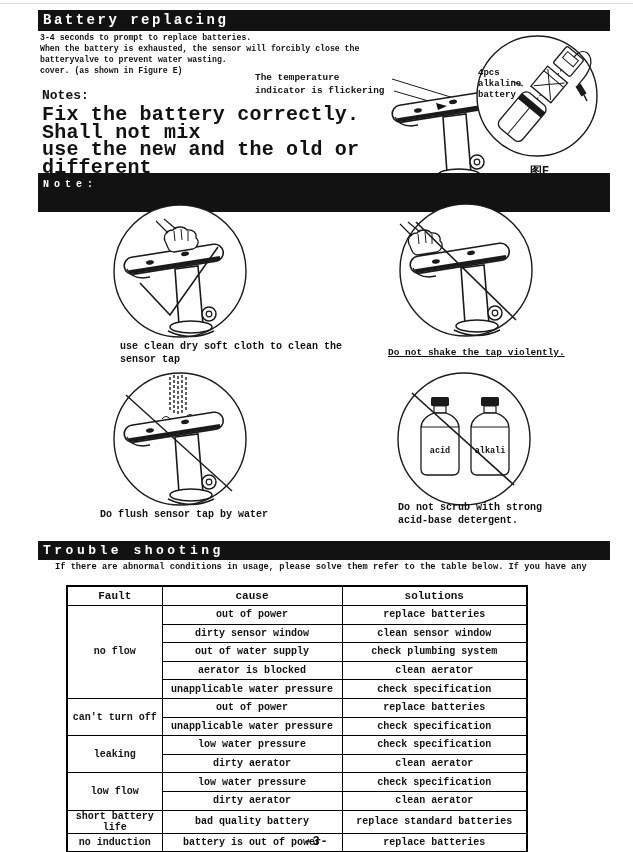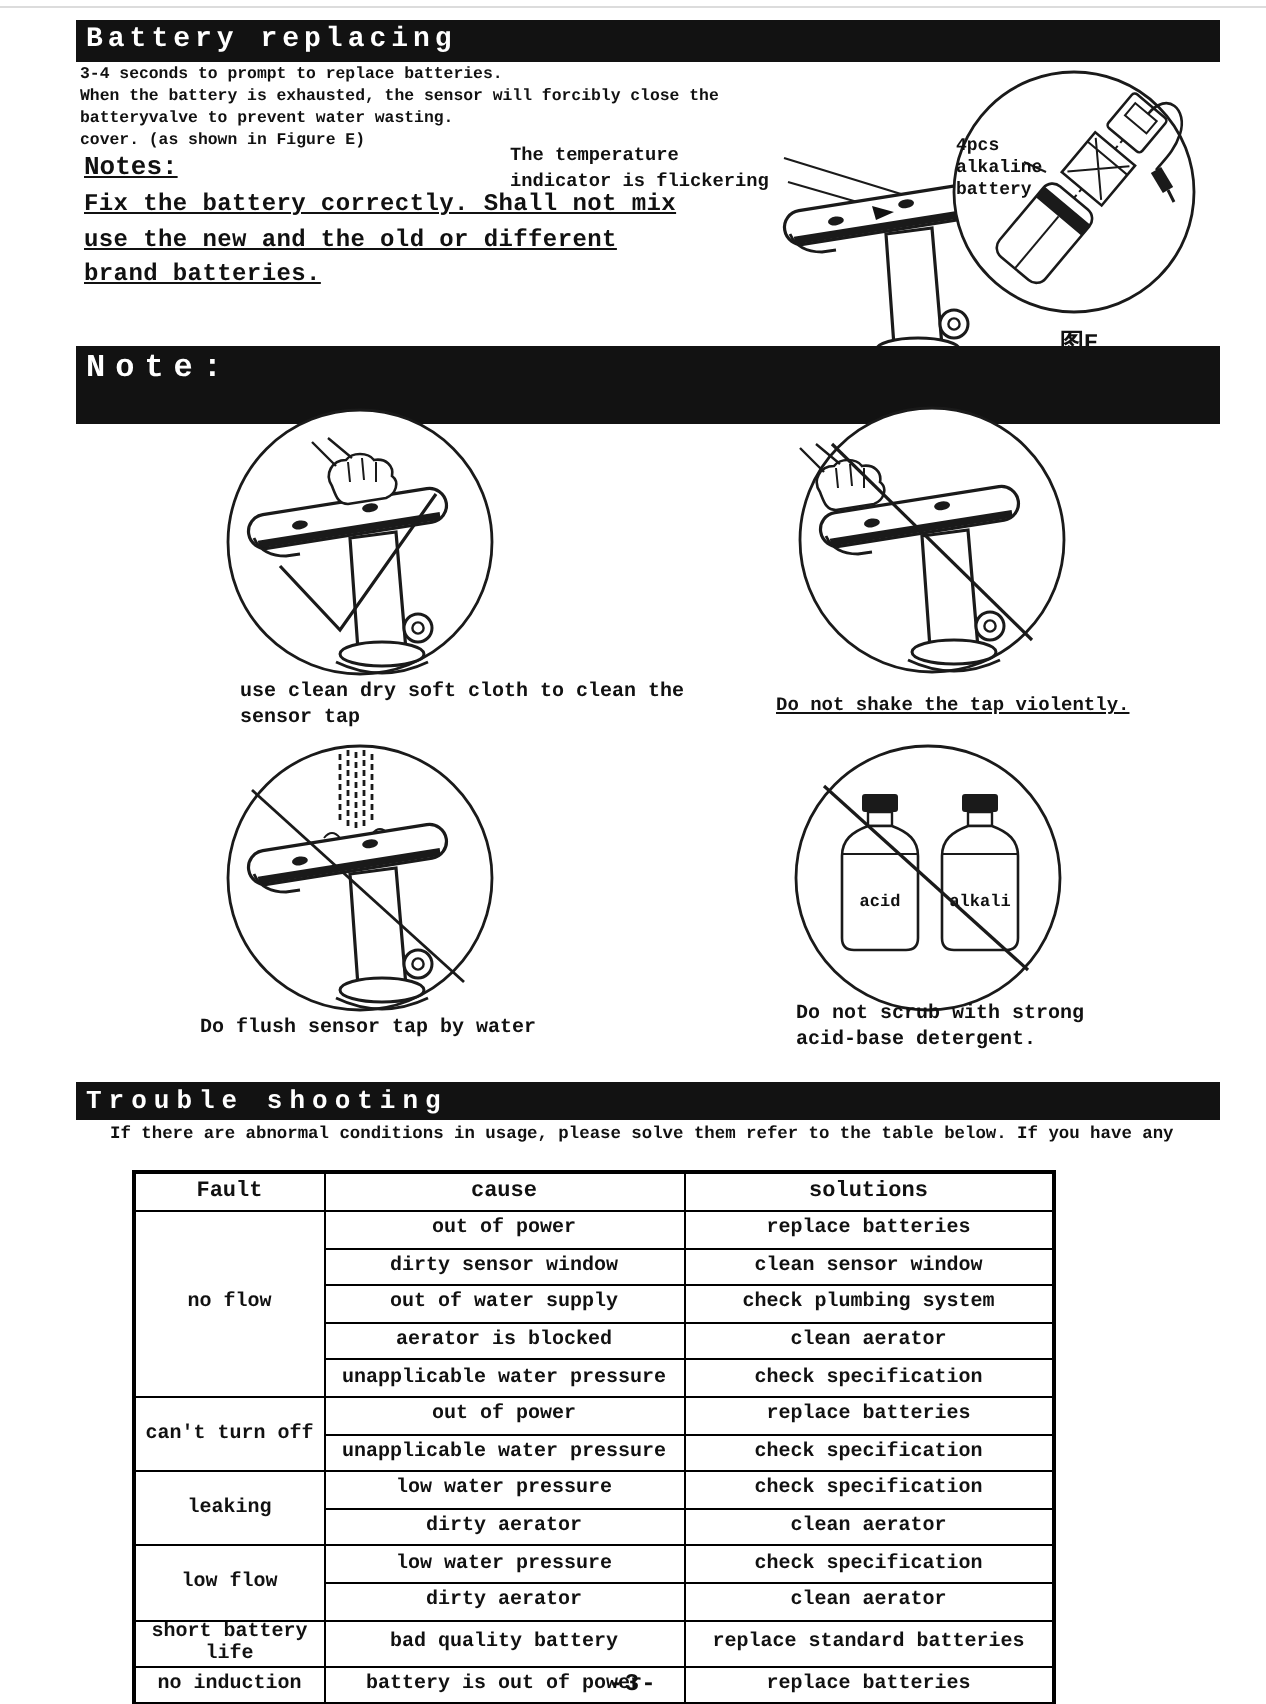--- a/index.html
+++ b/index.html
@@ -3,27 +3,27 @@
 <meta charset="utf-8">
 <style>
   html,body{margin:0;padding:0;background:#f6f6f6;}
   .page{position:relative;width:633px;height:852px;background:#fff;overflow:hidden;
         font-family:"Liberation Mono","DejaVu Sans Mono",monospace;font-weight:700;color:#111;}
   .abs{position:absolute;}
   .topline{position:absolute;top:3px;left:0;width:633px;border-top:1px solid #dcdcdc;}
   .bar{position:absolute;left:38px;width:572px;background:#121212;color:#fff;
        padding-left:5px;box-sizing:border-box;white-space:nowrap;}
   .bar1{top:10px;height:21px;line-height:21px;font-size:14px;letter-spacing:2.5px;}
-  .bar2{top:173px;height:39px;line-height:23px;font-size:16px;letter-spacing:5px;}
+  .bar2{top:173px;height:39px;line-height:23px;font-size:10px;letter-spacing:5px;}
   .bar3{top:541px;height:19px;line-height:19px;font-size:13px;letter-spacing:3.5px;}
   .bodytext{left:40px;top:32px;font-size:8.2px;line-height:11px;width:400px;}
   .callout{left:255px;top:72px;width:137px;text-align:left;font-size:9.4px;line-height:12.5px;}
-  .notes{left:42px;top:76px;width:370px;text-decoration:underline;}
+  .notes{left:42px;top:88px;width:370px;}
   .notes-h{font-size:13px;margin-bottom:3px;}
-  .notes-l{font-size:12px;line-height:17.5px;letter-spacing:0.2px;}
+  .notes-l{font-size:20px;line-height:17.5px;letter-spacing:0.2px;}
   .figure{left:250px;top:33px;width:383px;height:150px;pointer-events:none;}
   .circle-svg{width:136px;height:136px;}
   .c1{left:112px;top:203px;} .c2{left:398px;top:202px;}
   .c3{left:112px;top:371px;} .c4{left:396px;top:371px;}
   .caption{font-size:10px;line-height:12.5px;white-space:nowrap;}
   .cap1{left:120px;top:341px;} .cap2{left:388px;top:347px;font-size:9.5px;text-decoration:underline;}
   .cap3{left:100px;top:509px;} .cap4{left:398px;top:502px;}
   .intro{left:55px;top:561px;font-size:8.7px;line-height:12px;width:540px;}
   .intro .u{text-decoration:underline;}
   table.ts{position:absolute;left:66px;top:585px;width:460px;border-collapse:collapse;

